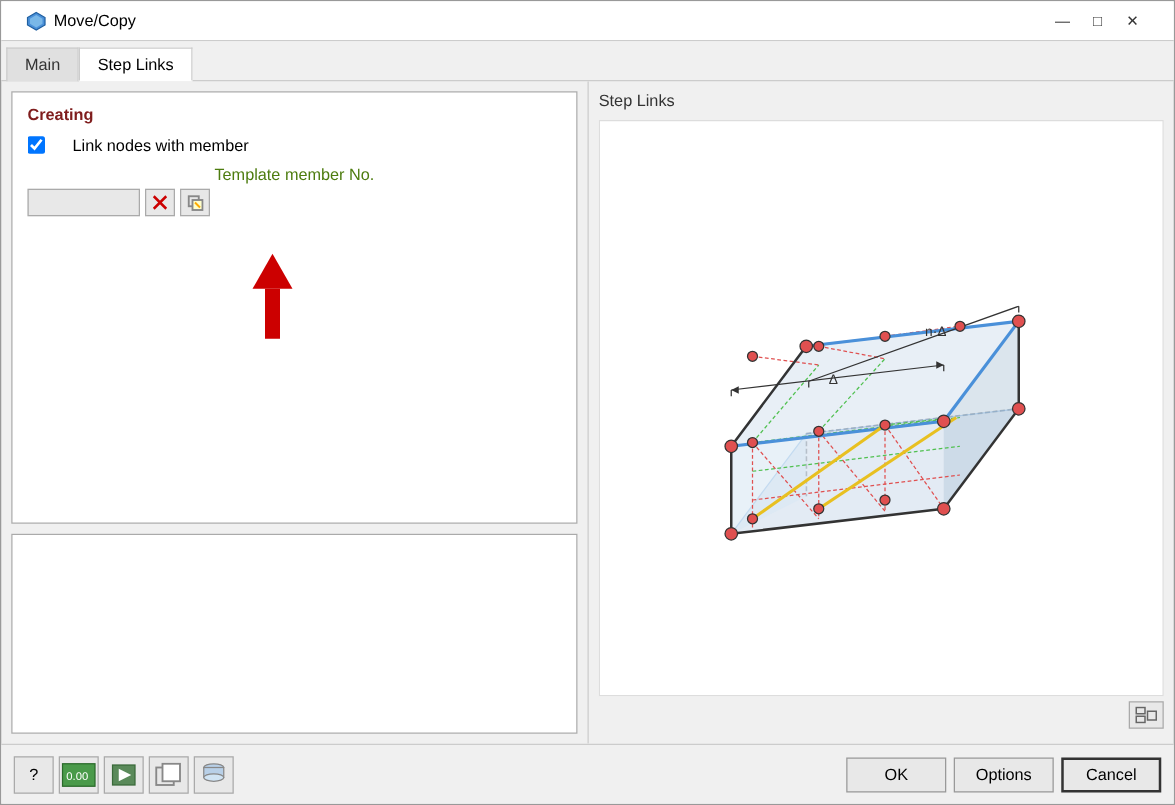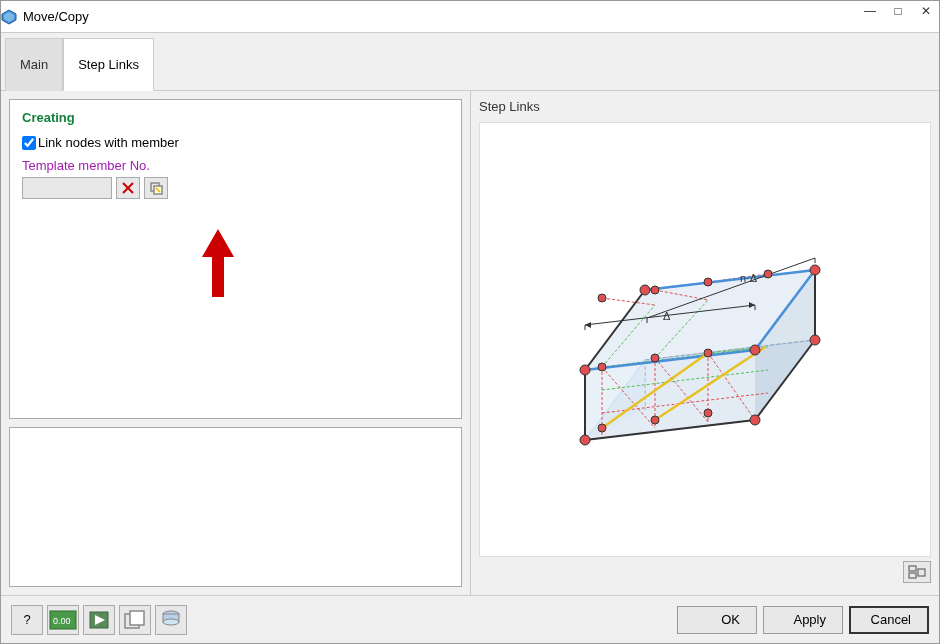--- a/index.html
+++ b/index.html
@@ -16,21 +16,22 @@
       height: 644px;
       background: #f0f0f0;
       border: 1px solid #999;
       display: flex;
       flex-direction: column;
     }
     .title-bar {
       background: #fff;
       height: 32px;
       display: flex;
-      padding: 0 0;
+      align-items: center;
+      padding: 0 20px;
       border-bottom: 1px solid #ccc;
       justify-content: space-between;
     }
     .title-bar-left {
       display: flex;
       align-items: center;
       gap: 6px;
     }
     .title-icon {
       width: 16px;
@@ -60,21 +61,21 @@
       color: #333;
     }
 
     .tab-bar {
       background: #f0f0f0;
       display: flex;
       padding: 4px 4px 0 4px;
       border-bottom: 1px solid #ccc;
     }
     .tab {
-      padding: 18px 14px;
+      padding: 5px 14px;
       border: 1px solid #ccc;
       border-bottom: none;
       background: #e0e0e0;
       cursor: pointer;
       font-size: 13px;
       color: #333;
       position: relative;
       top: 1px;
     }
     .tab.active {
@@ -102,40 +103,41 @@
     .section-box {
       border: 1px solid #aaa;
       background: #fff;
       padding: 10px 12px 12px 12px;
       flex: 1;
     }
 
     .section-title {
       font-weight: bold;
       font-size: 13px;
-      color: #15803d;
+      color: #7f1d1d;
       margin-bottom: 10px;
     }
 
     .checkbox-row {
       display: flex;
-      align-items: flex-end;
-      gap: 2px;
+      align-items: flex-start;
+      gap: 22px;
       margin-bottom: 8px;
     }
     .checkbox-row input[type="checkbox"] {
       width: 14px;
       height: 14px;
       cursor: pointer;
     }
 
     .field-label {
       font-size: 13px;
-      color: #a21caf;
+      color: #4d7c0f;
       margin-bottom: 4px;
+      text-align: center;
     }
 
     .field-row {
       display: flex;
       align-items: center;
       gap: 4px;
       margin-bottom: 8px;
     }
 
     .text-input {
@@ -271,21 +273,21 @@
     .dialog-btn {
       min-width: 80px;
       height: 28px;
       padding: 0 16px;
       border: 1px solid #999;
       background: #e8e8e8;
       cursor: pointer;
       font-size: 13px;
       display: flex;
       align-items: center;
-      justify-content: flex-end;
+      justify-content: center;
     }
     .dialog-btn.apply {
       border: 2px solid #333;
     }
 
     
     .diagram-svg {
       width: 400px;
       height: 340px;
     }
@@ -493,20 +495,20 @@
           <rect x="3" y="5" width="16" height="8" fill="#b8d0e8" stroke="#888" stroke-width="1"></rect>
           <ellipse cx="11" cy="13" rx="8" ry="3" fill="#d0e4f4" stroke="#888" stroke-width="1"></ellipse>
         </svg>
       </button>
     </div>
     <div class="bottom-right">
       <button class="dialog-btn">
         <span>OK</span>
       </button>
       <button class="dialog-btn">
-        <span>Apply</span>
+        <span>Options</span>
       </button>
       <button class="dialog-btn apply">
         <span>Cancel</span>
       </button>
     </div>
   </div>
 </div>
 
 </body></html>

